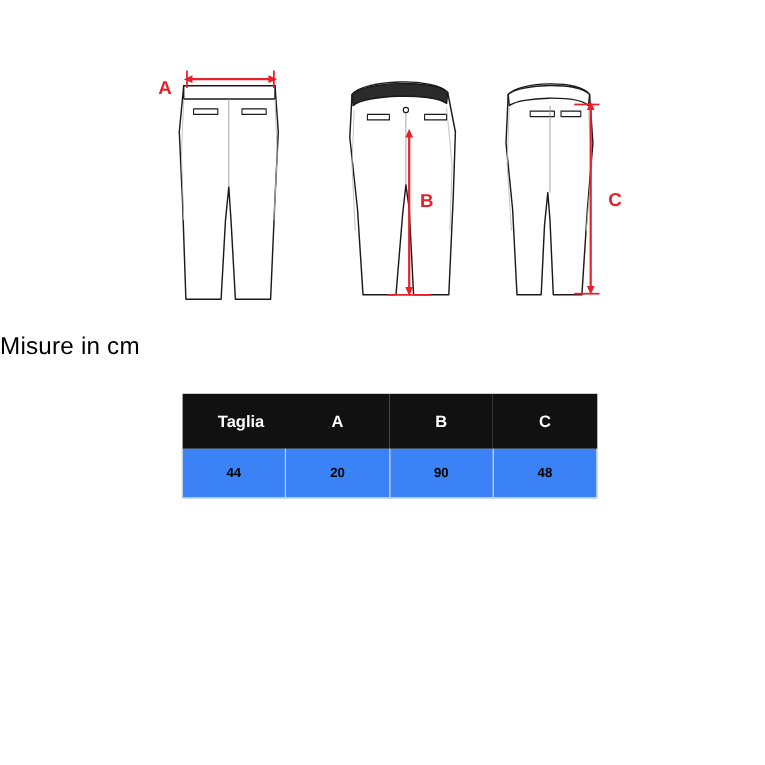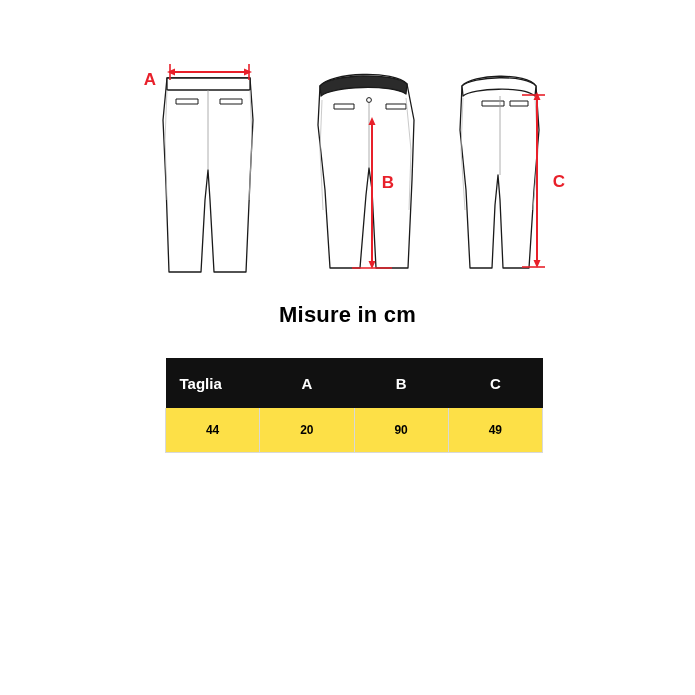--- a/index.html
+++ b/index.html
@@ -25,23 +25,22 @@
     left: 0;
     top: 0;
     width: 695px;
     height: 290px;
   }
   .measure-title {
     position: absolute;
     left: 0;
     top: 302px;
     width: 695px;
-    text-align: center;
     font-size: 22px;
-    font-weight: bold;
+    font-weight: normal;
     letter-spacing: 0.2px;
   }
   .table-wrap {
     position: absolute;
     left: 165px;
     top: 358px;
     width: 378px;
   }
   table.size-table {
     border-collapse: collapse;
@@ -51,31 +50,31 @@
   table.size-table th {
     background: #111111;
     color: #ffffff;
     font-size: 15px;
     font-weight: bold;
     height: 48px;
     text-align: center;
     border: none;
   }
   table.size-table th.first-col {
-    text-align: left;
+    text-align: center;
     padding-left: 14px;
   }
   table.size-table td {
     font-size: 12px;
     font-weight: bold;
     height: 42px;
     text-align: center;
     border: 1px solid #d8d8d8;
     border-top: none;
-    background: #fde047;
+    background: #3b82f6;
     color: #000;
   }
 </style>
 </head>
 <body>
 
 <div class="page">
 
   <div class="diagram-area">
     <svg width="695" height="290" viewBox="0 0 695 290" xmlns="http://www.w3.org/2000/svg">
@@ -156,19 +155,19 @@
           <th>A</th>
           <th>B</th>
           <th>C</th>
         </tr>
       </thead>
       <tbody>
         <tr>
           <td>44</td>
           <td>20</td>
           <td>90</td>
-          <td>49</td>
+          <td>48</td>
         </tr>
       </tbody>
     </table>
   </div>
 
 </div>
 
 </body></html>

